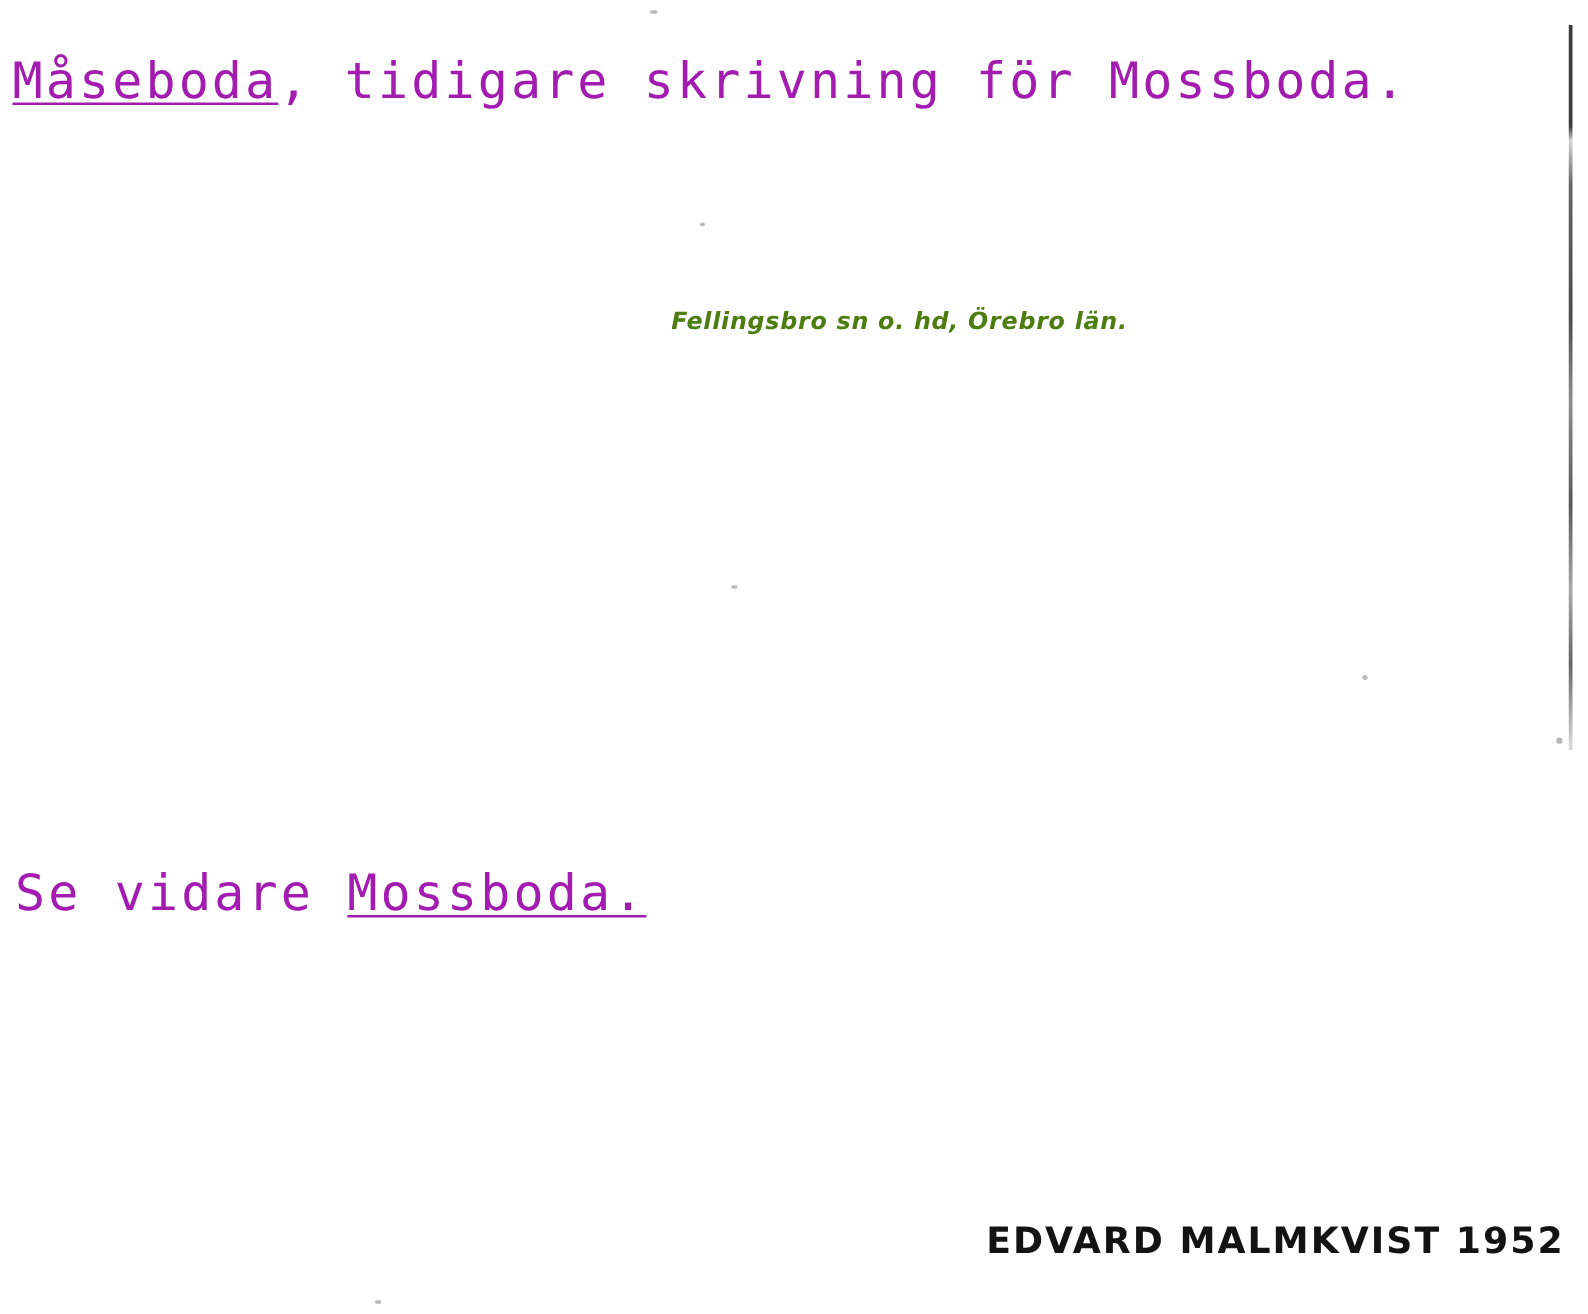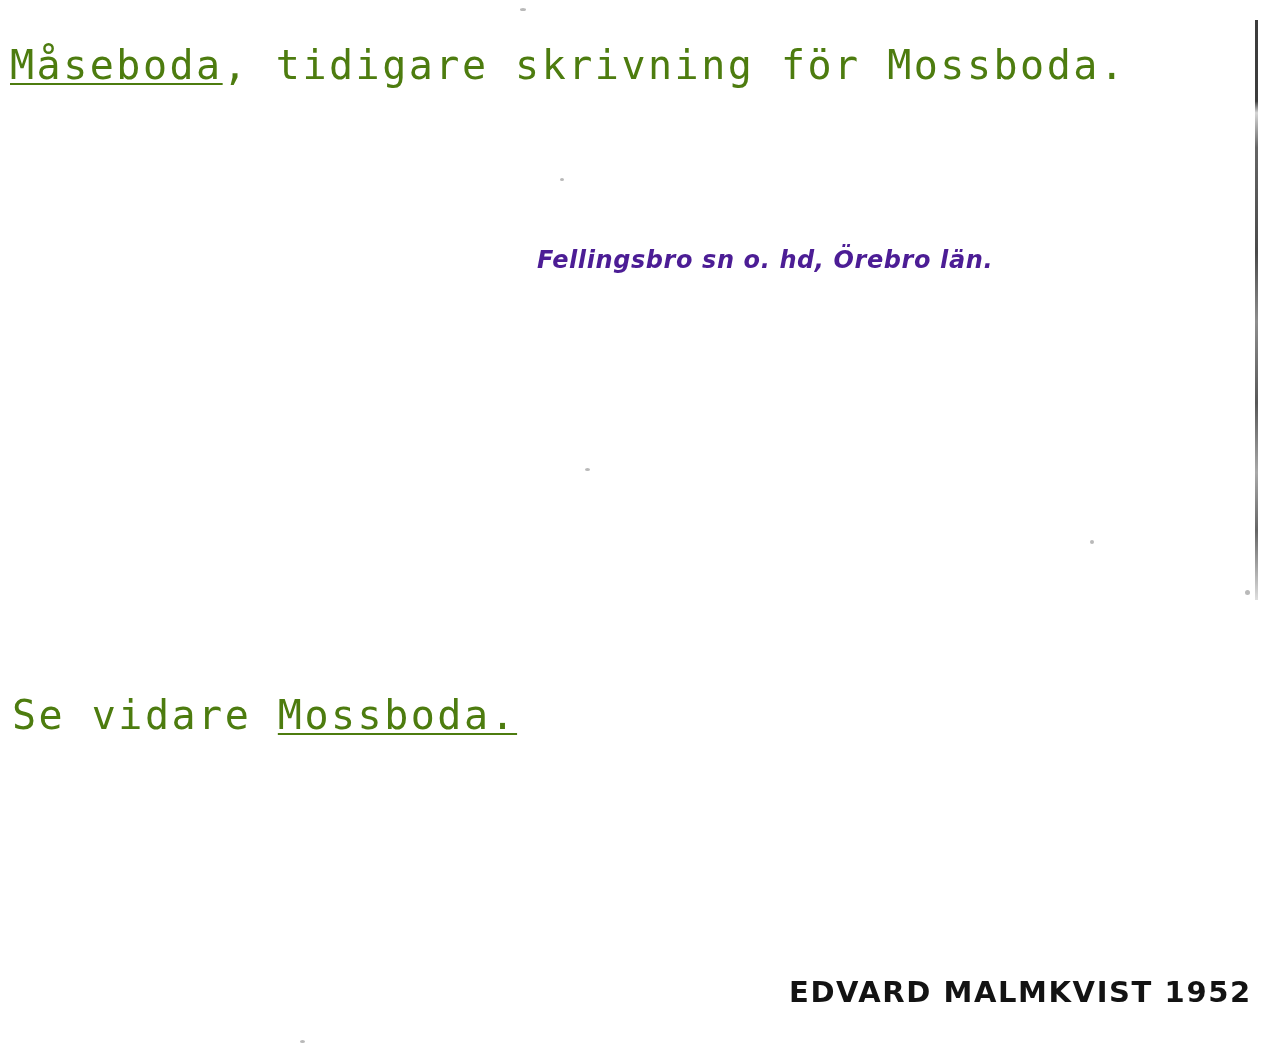--- a/index.html
+++ b/index.html
@@ -38,21 +38,21 @@
         #3a3a3a 66%, #9a9a9a 78%,
         #4a4a4a 88%, #d8d8d8 100%);
     opacity: .85;
   }
 
   .typed {
     position: absolute;
     font-family: "DejaVu Sans Mono", monospace;
     font-size: 40px;
     letter-spacing: 2.5px;
-    color: #4d7c0f;
+    color: #a21caf;
     white-space: pre;
   }
 
   .u {
     text-decoration: underline;
     text-decoration-thickness: 2px;
     text-underline-offset: 4px;
   }
 
   .title-line {
@@ -60,23 +60,23 @@
     left: 10px;
   }
 
   .subtitle {
     position: absolute;
     top: 246px;
     left: 537px;
     font-family: "DejaVu Sans", sans-serif;
     font-style: italic;
     font-weight: 700;
-    font-size: 24px;
+    font-size: 19px;
     letter-spacing: .6px;
-    color: #4c1d95;
+    color: #4d7c0f;
     white-space: pre;
   }
 
   .body-1 { top: 492px; left: 12px; }
   .body-2 { top: 594px; left: 12px; }
   .body-3 { top: 692px; left: 12px; }
 
   .signature {
     position: absolute;
     top: 975px;

